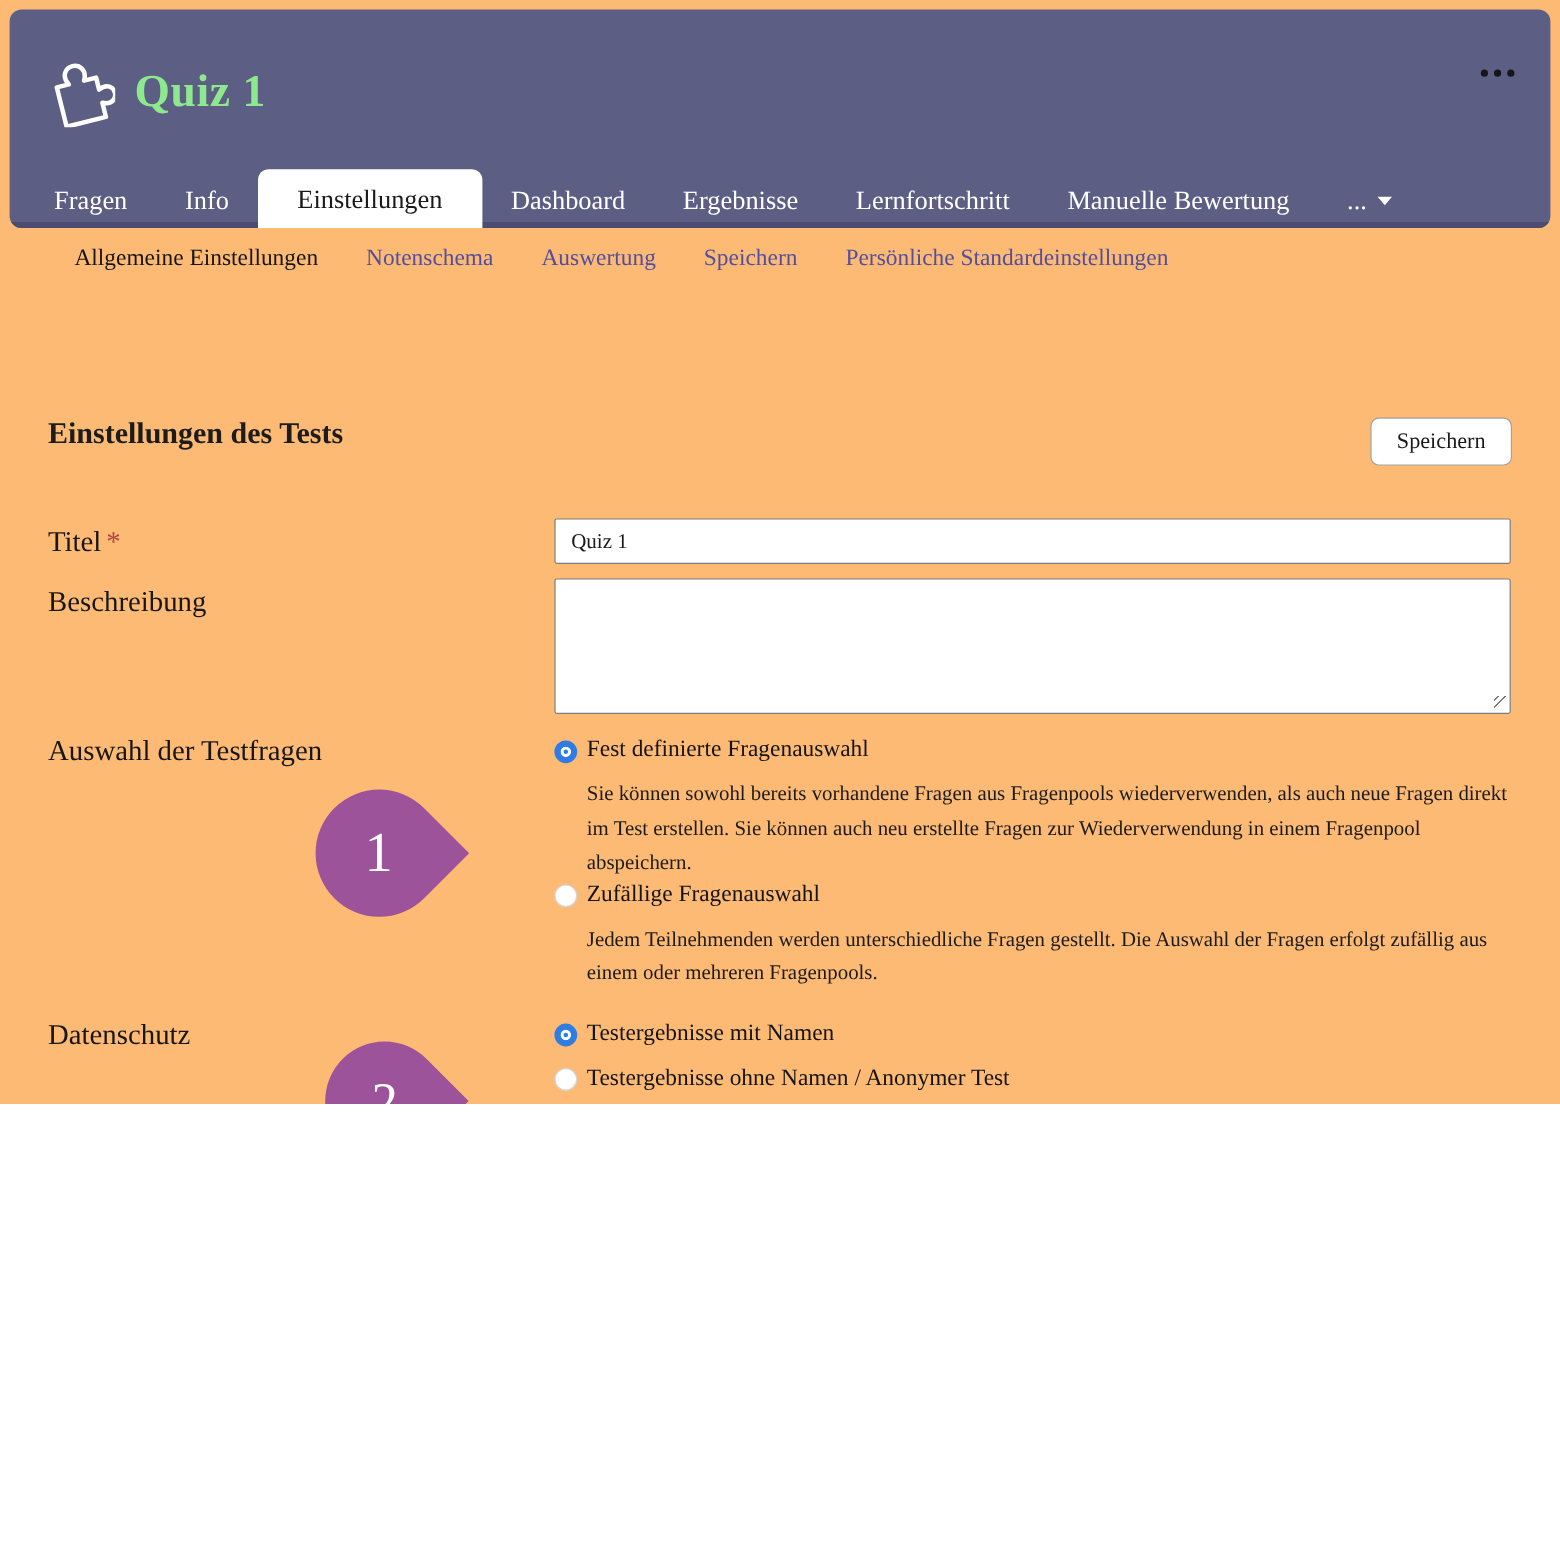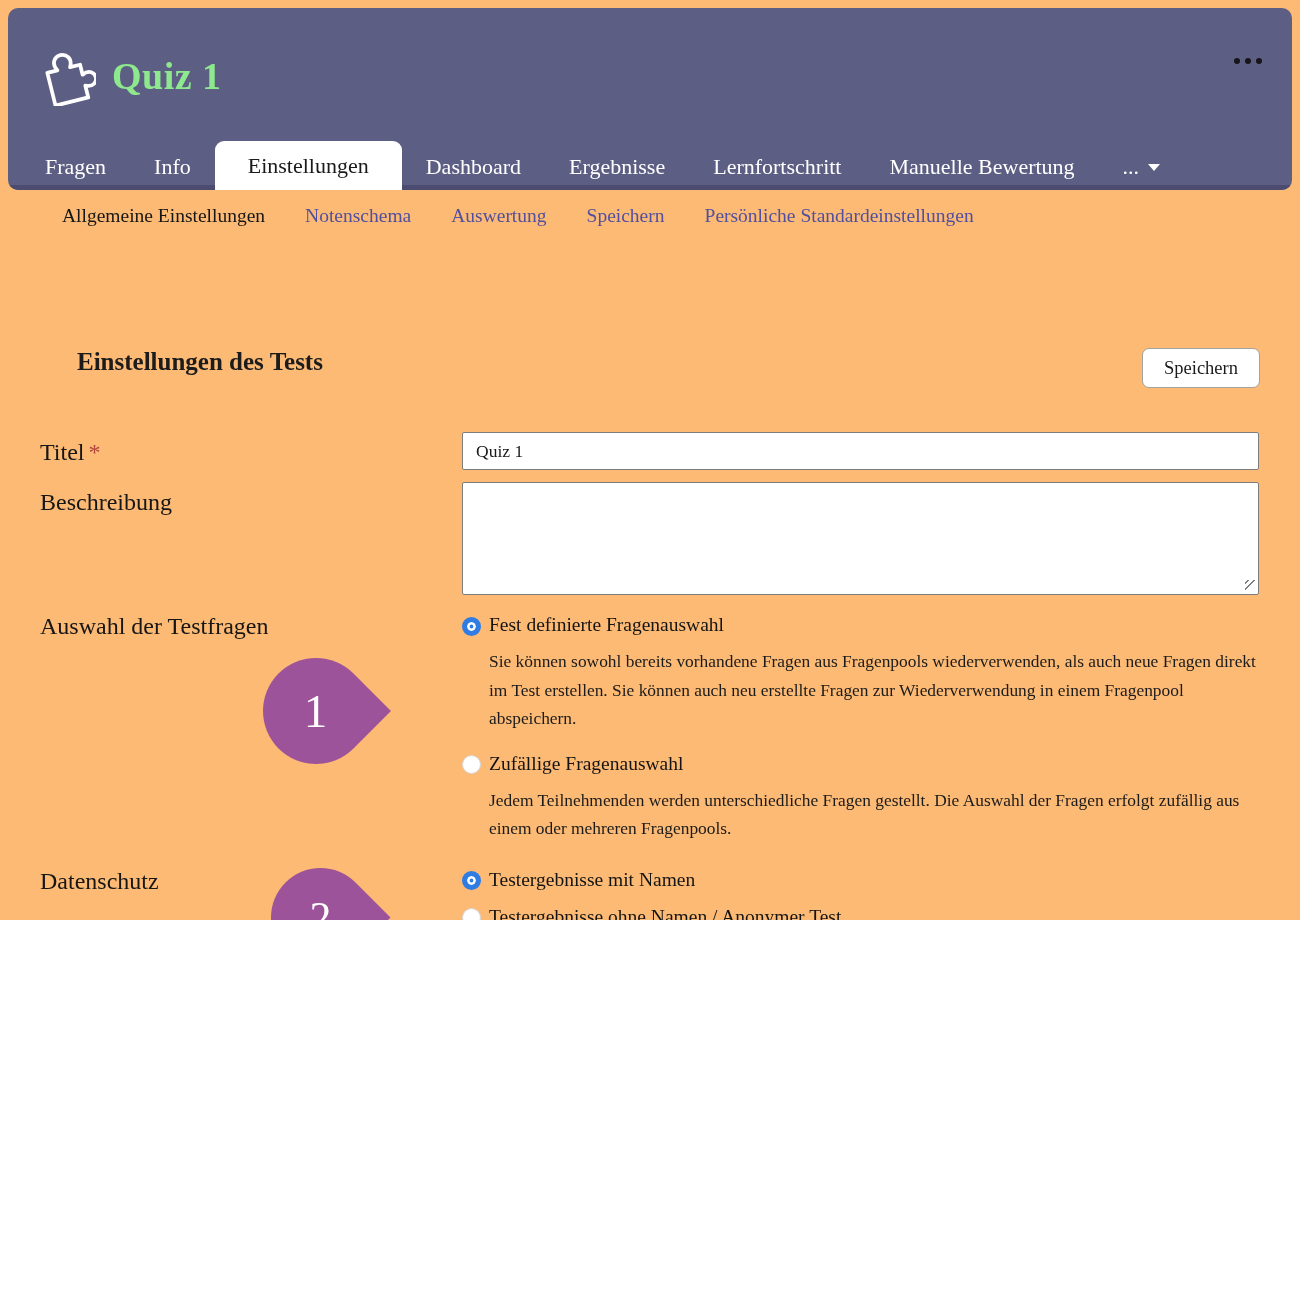--- a/index.html
+++ b/index.html
@@ -51,21 +51,21 @@
     position:absolute;left:42px;top:205px;display:flex;gap:40px;
     font-size:19.5px;align-items:center;margin-left:20px;
   }
   .subnav .slink{color:var(--link);cursor:pointer;text-decoration:none;}
   .subnav .slink.active{color:#161616;}
   
   .headrow{
     position:absolute;left:40px;right:40px;top:348px;
     display:flex;justify-content:space-between;align-items:flex-start;
   }
-  .page-heading{font-size:25px;font-weight:700;color:#1c1c1c;margin-left:37px;}
+  .page-heading{font-size:25px;font-weight:700;color:#1c1c1c;}
   .save-btn{
     background:#fff;border:1px solid #a3a3a3;border-radius:7px;height:40px;
     padding:0 21px;font-size:18.5px;font-family:inherit;color:#1a1a1a;cursor:pointer;
   }
   .form{position:absolute;left:40px;right:41px;top:432px;}
   .frow{display:grid;grid-template-columns:422px 1fr;}
   .flabel{font-size:24px;color:#161616;padding-top:7px;}
   .flabel.tight{padding-top:1px;}
   .req{color:var(--required-red);margin-left:4px;}
   .text-input{
@@ -81,21 +81,21 @@
     position:absolute;right:3px;bottom:4px;width:11px;height:11px;pointer-events:none;
     background:linear-gradient(135deg,
       transparent 0px,transparent 2px,#7c7c7c 2px,#7c7c7c 3.4px,
       transparent 3.4px,transparent 6px,#7c7c7c 6px,#7c7c7c 7.4px,transparent 7.4px);
   }
   .row-title{margin-bottom:12px;}
   .row-desc{margin-bottom:17px;}
   .row-qsel{margin-bottom:24px;}
   
   .opt{cursor:pointer;}
-  .opt + .opt{margin-top:18px;}
+  .opt + .opt{}
   .opt-head{display:flex;align-items:center;gap:8px;}
   .radio{
     width:19px;height:19px;border-radius:50%;flex:0 0 auto;margin-top:3px;
     border:1.5px solid #d6d6d6;background:#fff;
   }
   .radio.checked{
     border:5px solid var(--radio-blue);background:var(--radio-blue);
     box-shadow:inset 0 0 0 2.6px #fff;
   }
   .opt-label{font-size:19.5px;color:#141414;line-height:25px;}

